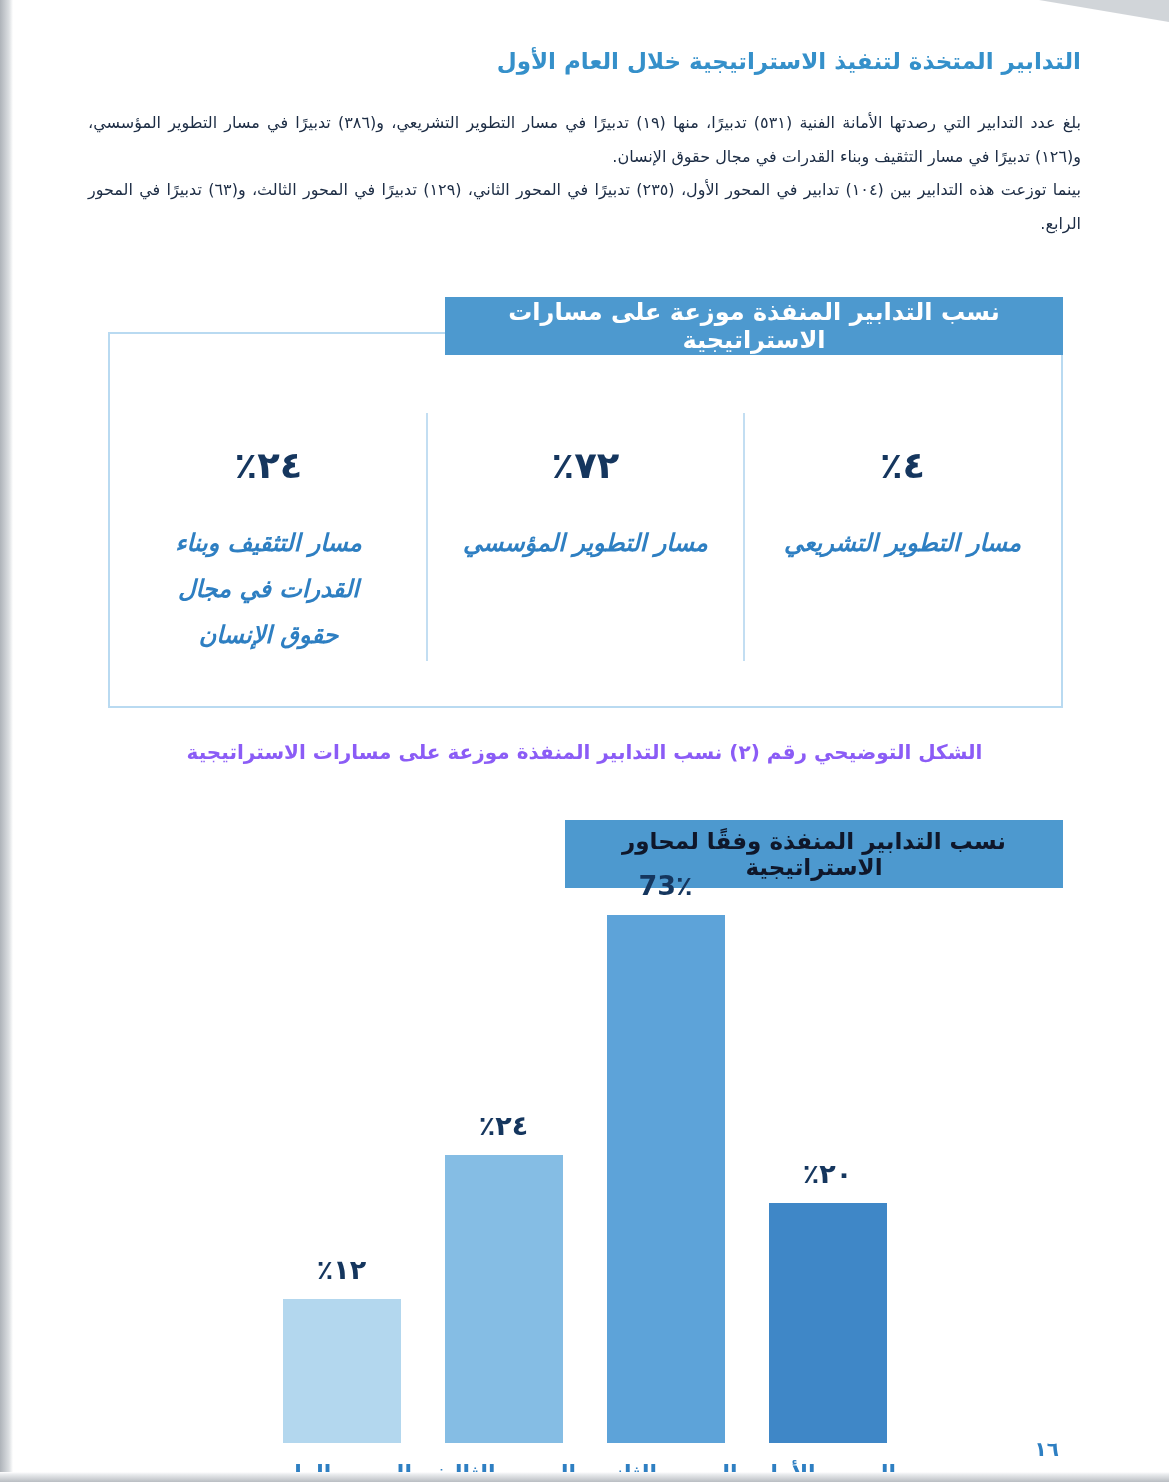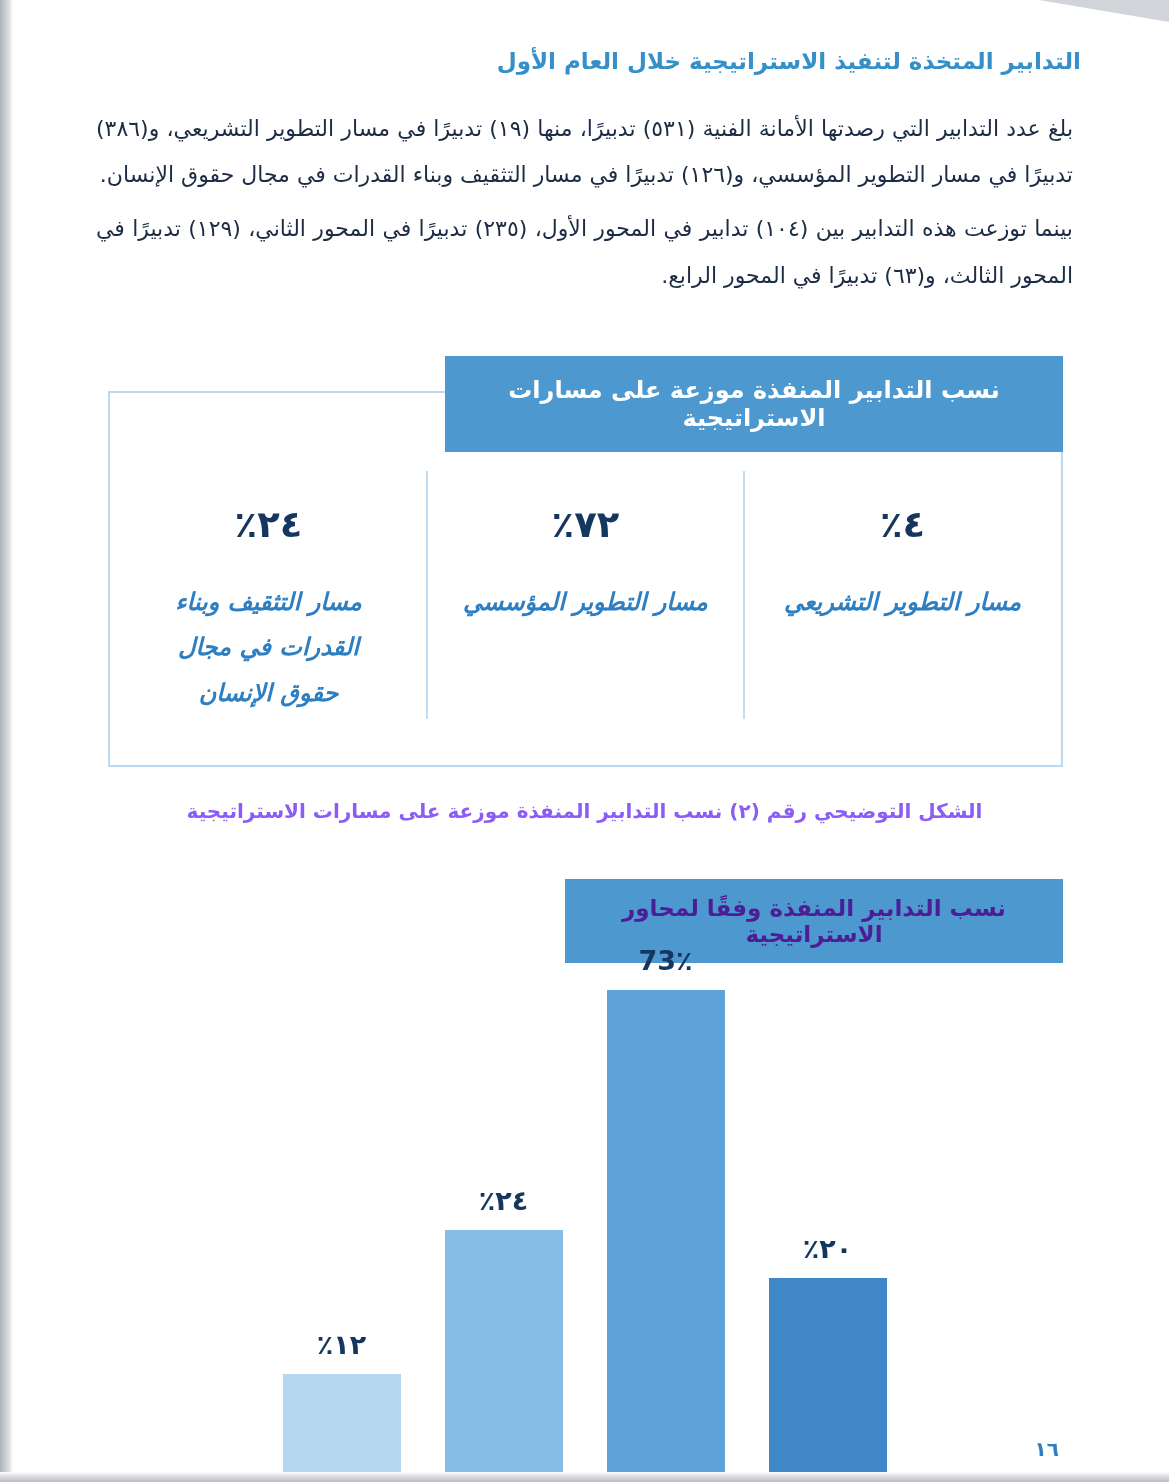--- a/index.html
+++ b/index.html
@@ -21,35 +21,35 @@
   .corner-tr{position:absolute;right:0;top:0;width:130px;height:22px;
     background:#c6cacf;clip-path:polygon(0 0,100% 0,100% 100%);opacity:.8;}
 
   .content{padding:34px 88px 0 88px;}
 
   .page-title{
     font-size:23px;font-weight:bold;color:#3590ca;
     margin:14px 0 32px;text-align:right;
   }
   .para{
-    font-size:22px;line-height:2.1;color:#1c2c44;
-    text-align:justify;margin:8px;
+    font-size:16px;line-height:2.1;color:#1c2c44;
+    text-align:justify;margin:0;
   }
 
   
   .panel-wrap{margin-top:92px;}
   .panel-box{
     position:relative;
     border:2px solid #b9daf1;
     margin:0 18px 0 20px;
     padding:88px 0 48px;
   }
   .panel-header{
     position:absolute;top:-37px;right:-2px;
-    width:618px;height:96px;
+    width:618px;height:58px;
     background:#4d99cf;color:#ffffff;
     display:flex;align-items:center;justify-content:center;
     font-size:24px;font-weight:bold;text-align:center;
   }
   .panel-cols{display:flex;direction:rtl;}
   .panel-col{flex:1;text-align:center;position:relative;padding:0 10px;}
   .panel-col:nth-child(1)::after,
   .panel-col:nth-child(2)::after{
     content:"";position:absolute;left:-1px;top:-4%;height:105%;width:2px;
     background:#c3def2;
@@ -57,22 +57,22 @@
   .panel-value{font-size:37px;font-weight:bold;color:#15365e;margin:22px 0 34px;}
   .panel-label{font-size:24px;font-weight:bold;color:#2e7fc2;line-height:1.9;padding:0 26px;font-style:italic;}
 
   .caption{
     text-align:center;font-size:20px;font-weight:bold;color:#8b5cf6;
     margin-top:32px;
   }
 
   
   .chart-header{
-    width:498px;height:84px;
-    background:#4d99cf;color:#4c1d95;
+    width:498px;height:68px;
+    background:#4d99cf;color:#0f172a;
     display:flex;align-items:center;justify-content:center;
     font-size:23px;font-weight:bold;text-align:center;
     margin:56px 18px 0 auto;
   }
   .bars{
     display:flex;direction:rtl;align-items:flex-end;justify-content:center;
     gap:44px;height:592px;margin-top:6px;
   }
   .bar-col{width:118px;display:flex;flex-direction:column;align-items:center;justify-content:flex-end;}
   .bar-value{font-size:27px;font-weight:bold;color:#15365e;margin-bottom:14px;white-space:nowrap;}

